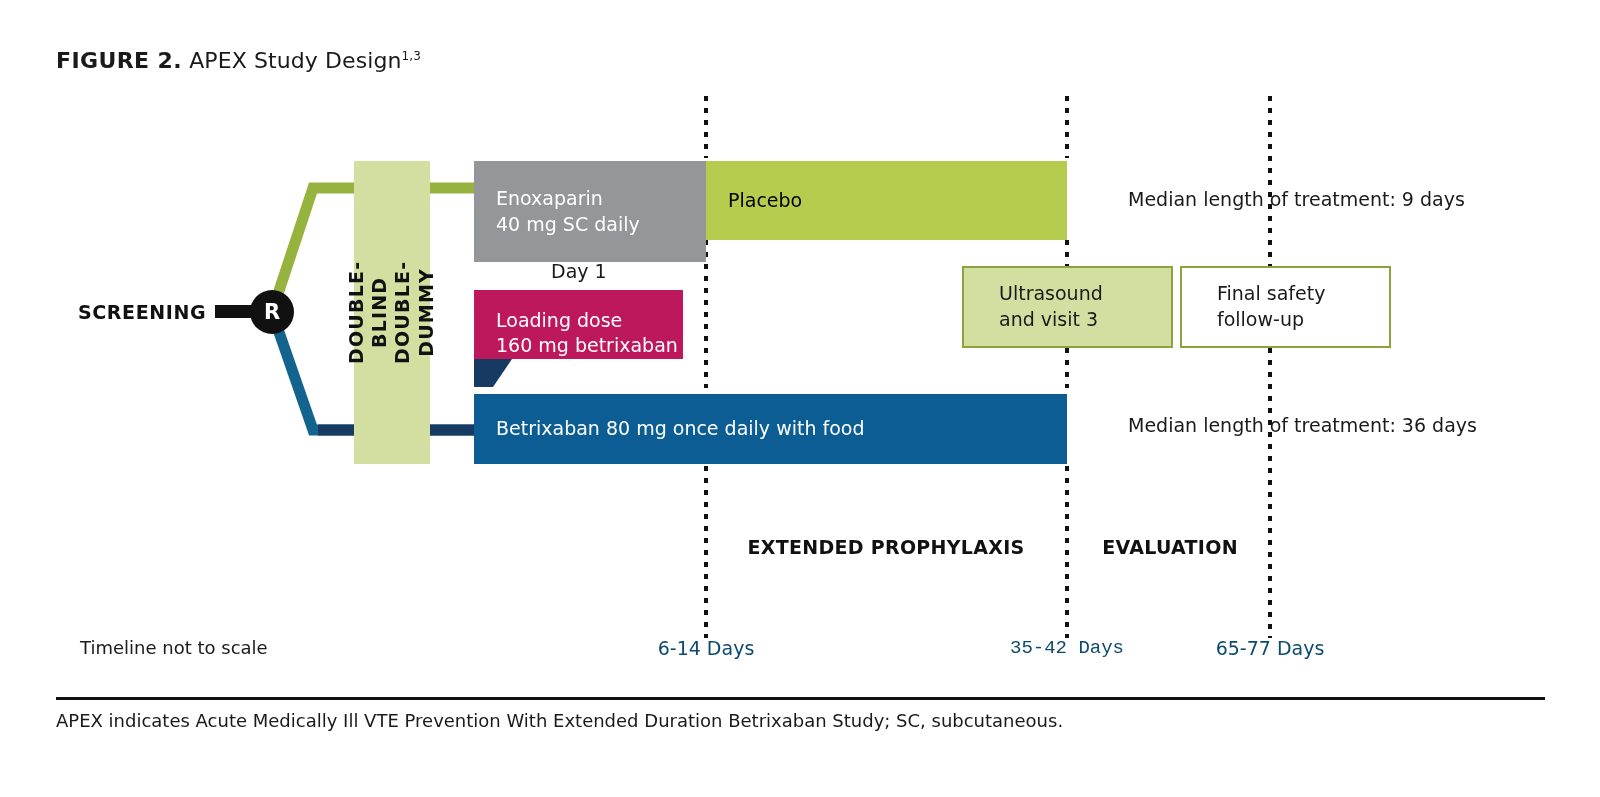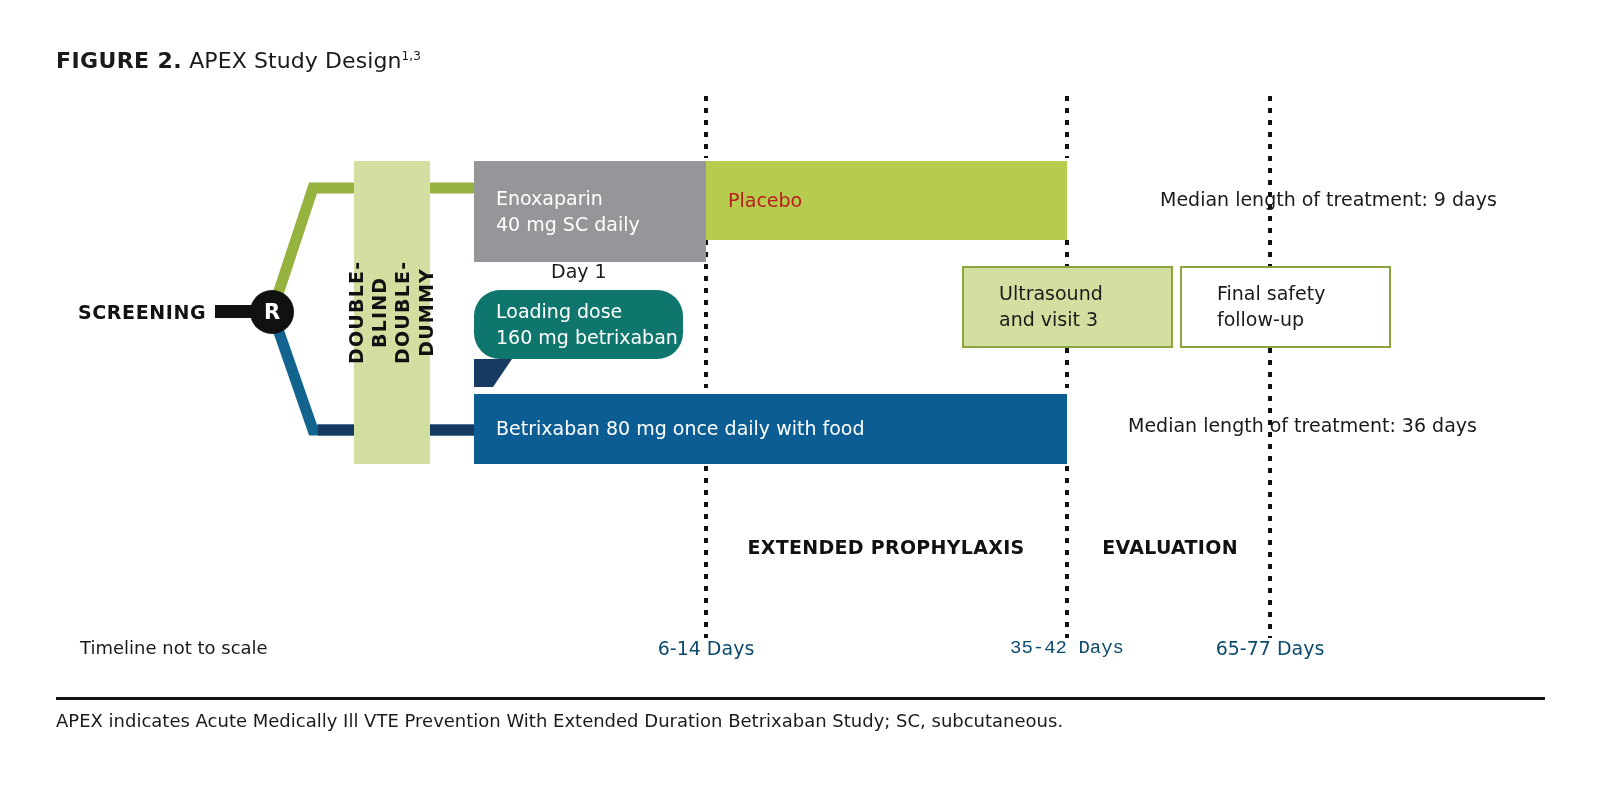--- a/index.html
+++ b/index.html
@@ -63,30 +63,29 @@
     font-size: 19px;
     line-height: 1.35;
     padding-left: 22px;
     white-space: pre-line;
   }
 
   .bar-enox   { background: #949699; }
   .bar-plac   { background: #b5cc4e; }
   .bar-betrix { background: #0b5d93; }
   .txt-white  { color: #ffffff; }
-  .txt-dark   { color: #b91c1c; }
+  .txt-dark   { color: #000000; }
 
   
   .callout {
     position: absolute;
-    background: #0f766e;
+    background: #be185d;
     box-sizing: border-box;
     display: flex;
-    align-items: center;
-    border-radius: 26px;
+    align-items: flex-end;
   }
   .callout-tail {
     position: absolute;
     width: 0; height: 0;
     border-left: 19px solid #173a63;
     border-right: 19px solid transparent;
     border-top: 28px solid #173a63;
     border-bottom: 0;
   }
   .day-label {
@@ -273,21 +272,21 @@
 
   <div class="eval-box filled" style="left:962px; top:266px; width:211px; height:82px;">
     <div class="eval-text">Ultrasound
 and visit 3</div>
   </div>
   <div class="eval-box hollow" style="left:1180px; top:266px; width:211px; height:82px;">
     <div class="eval-text">Final safety
 follow-up</div>
   </div>
 
-  <div class="median-note" style="left:1128px; top:188px;margin-left:32px;">Median length of treatment: 9 days</div>
+  <div class="median-note" style="left:1128px; top:188px;">Median length of treatment: 9 days</div>
   <div class="median-note" style="left:1128px; top:414px;">Median length of treatment: 36 days</div>
 
   <div class="phase-label" style="left:726px; top:535px; width:320px;">EXTENDED PROPHYLAXIS</div>
   <div class="phase-label" style="left:1080px; top:535px; width:180px;">EVALUATION</div>
 
   <div class="not-to-scale" style="left:80px; top:637px;">Timeline not to scale</div>
   <div class="day-tick" style="left:606px; top:637px; width:200px;">6-14 Days</div>
   <div class="day-tick" style="left:967px; top:637px; width:200px;font-family:Liberation Mono, monospace;">35-42 Days</div>
   <div class="day-tick" style="left:1170px; top:637px; width:200px;">65-77 Days</div>
 

